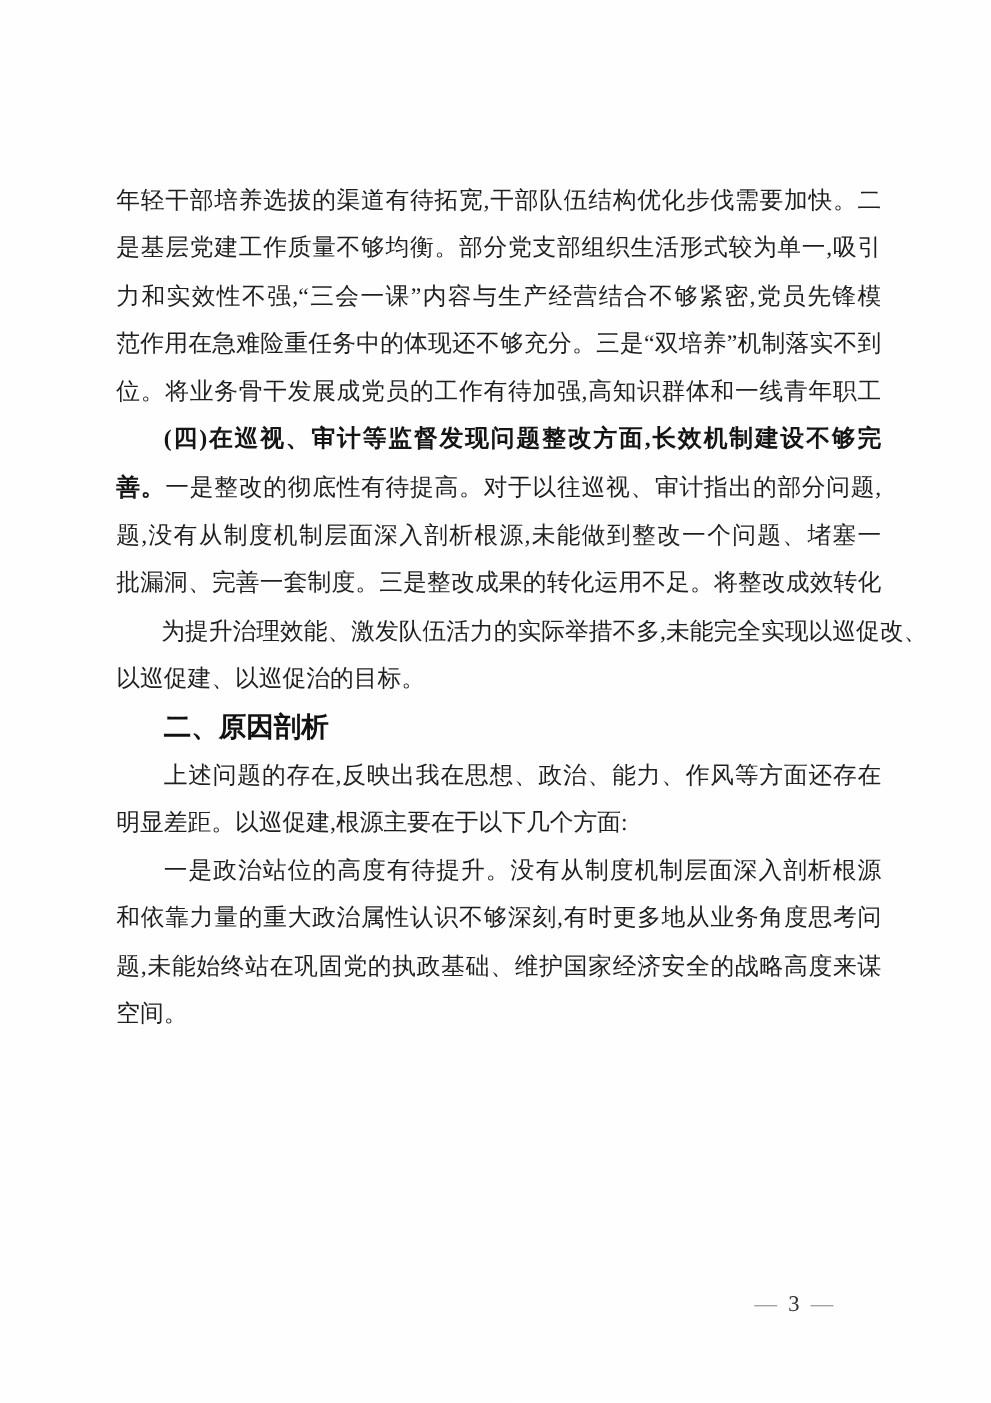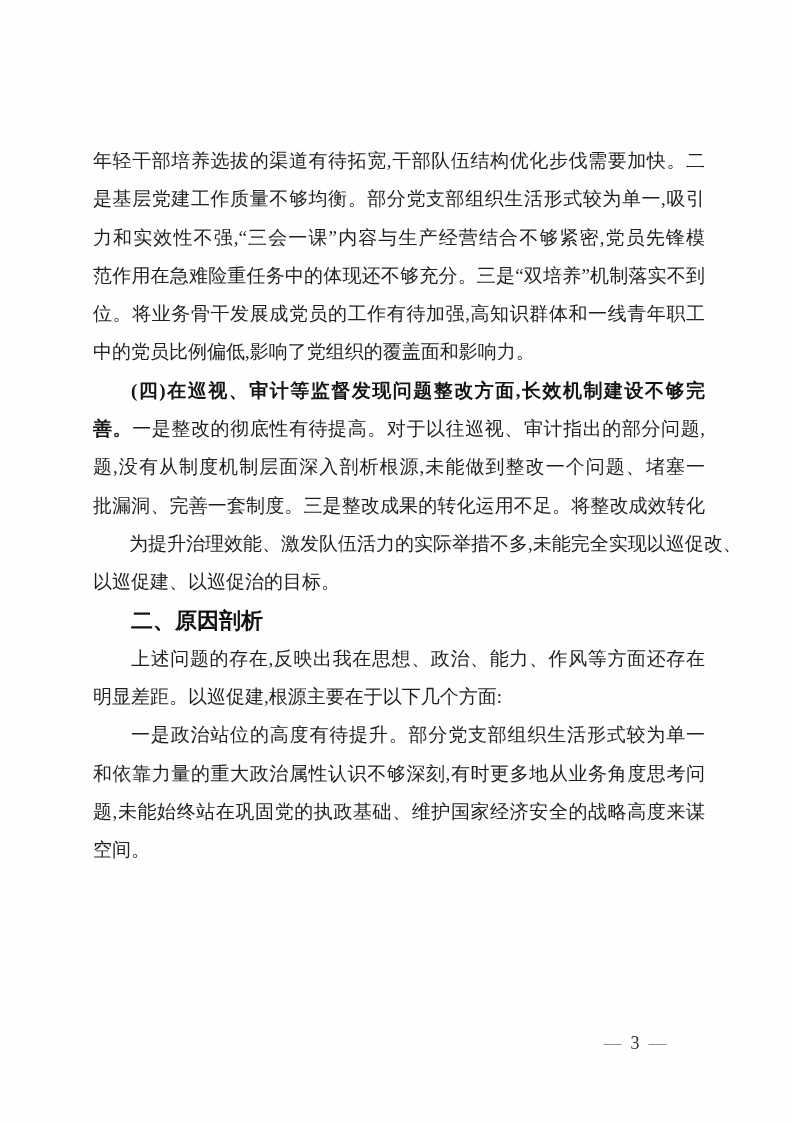--- a/index.html
+++ b/index.html
@@ -67,36 +67,35 @@
 </head>
 <body>
 
 <div class="page">
   <div class="content">
     <div class="line fill">年轻干部培养选拔的渠道有待拓宽,干部队伍结构优化步伐需要加快。二</div>
     <div class="line fill">是基层党建工作质量不够均衡。部分党支部组织生活形式较为单一,吸引</div>
     <div class="line fill">力和实效性不强,“三会一课”内容与生产经营结合不够紧密,党员先锋模</div>
     <div class="line fill">范作用在急难险重任务中的体现还不够充分。三是“双培养”机制落实不到</div>
     <div class="line fill">位。将业务骨干发展成党员的工作有待加强,高知识群体和一线青年职工</div>
-    <div class="line">中的党员比例偏低,影响了党组织的覆盖面和影响力。</div>
 
     <div class="line fill ind bold">(四)在巡视、审计等监督发现问题整改方面,长效机制建设不够完</div>
     <div class="line fill">
       <span class="bold">善。</span><span>一是整改的彻底性有待提高。对于以往巡视、审计指出的部分问题,</span>
     </div>
     <div class="line fill">题,没有从制度机制层面深入剖析根源,未能做到整改一个问题、堵塞一</div>
     <div class="line fill">批漏洞、完善一套制度。三是整改成果的转化运用不足。将整改成效转化</div>
     <div class="line hang">为提升治理效能、激发队伍活力的实际举措不多,未能完全实现以巡促改、</div>
     <div class="line">以巡促建、以巡促治的目标。</div>
 
     <div class="line heading">二、原因剖析</div>
 
     <div class="line fill ind">上述问题的存在,反映出我在思想、政治、能力、作风等方面还存在</div>
     <div class="line">明显差距。以巡促建,根源主要在于以下几个方面:</div>
-    <div class="line fill ind">一是政治站位的高度有待提升。部分党支部组织生活形式较为单一</div>
+    <div class="line fill ind">一是政治站位的高度有待提升。没有从制度机制层面深入剖析根源</div>
     <div class="line fill">和依靠力量的重大政治属性认识不够深刻,有时更多地从业务角度思考问</div>
     <div class="line fill">题,未能始终站在巩固党的执政基础、维护国家经济安全的战略高度来谋</div>
     <div class="line">空间。</div>
   </div>
 
   <div class="page-num">
     <span class="dash">—</span><span class="num">3</span><span class="dash">—</span>
   </div>
 </div>
 

